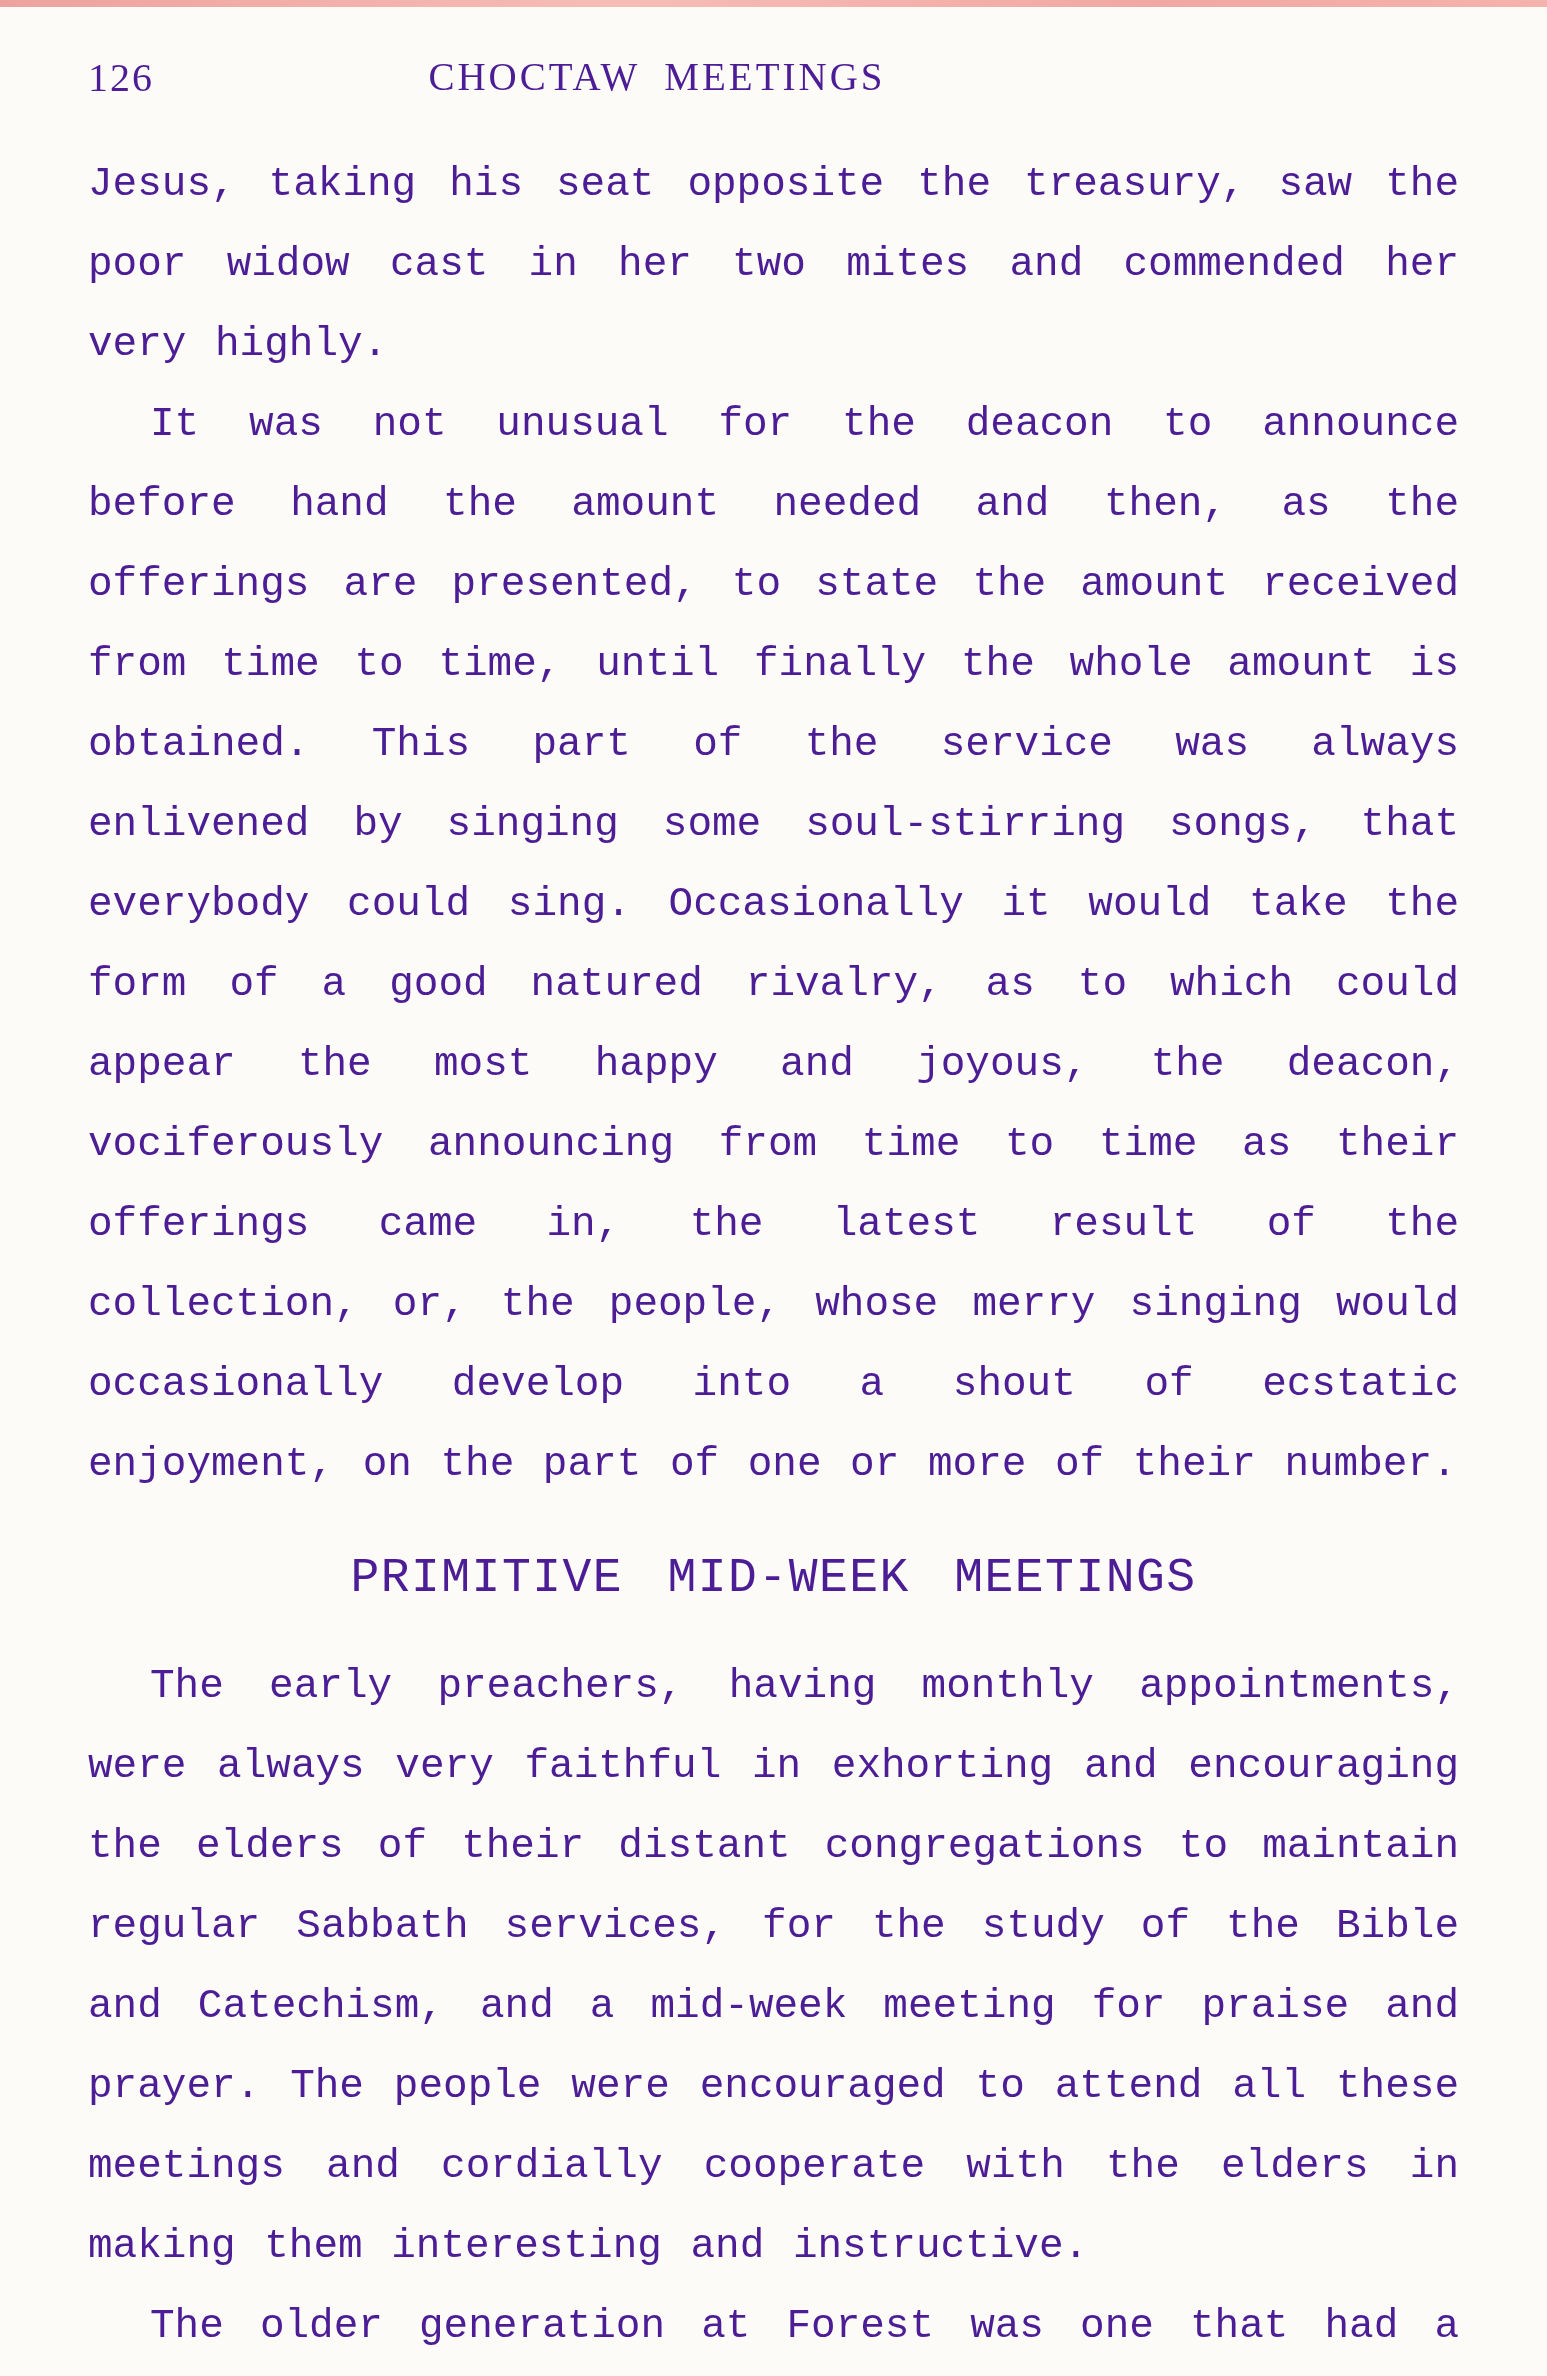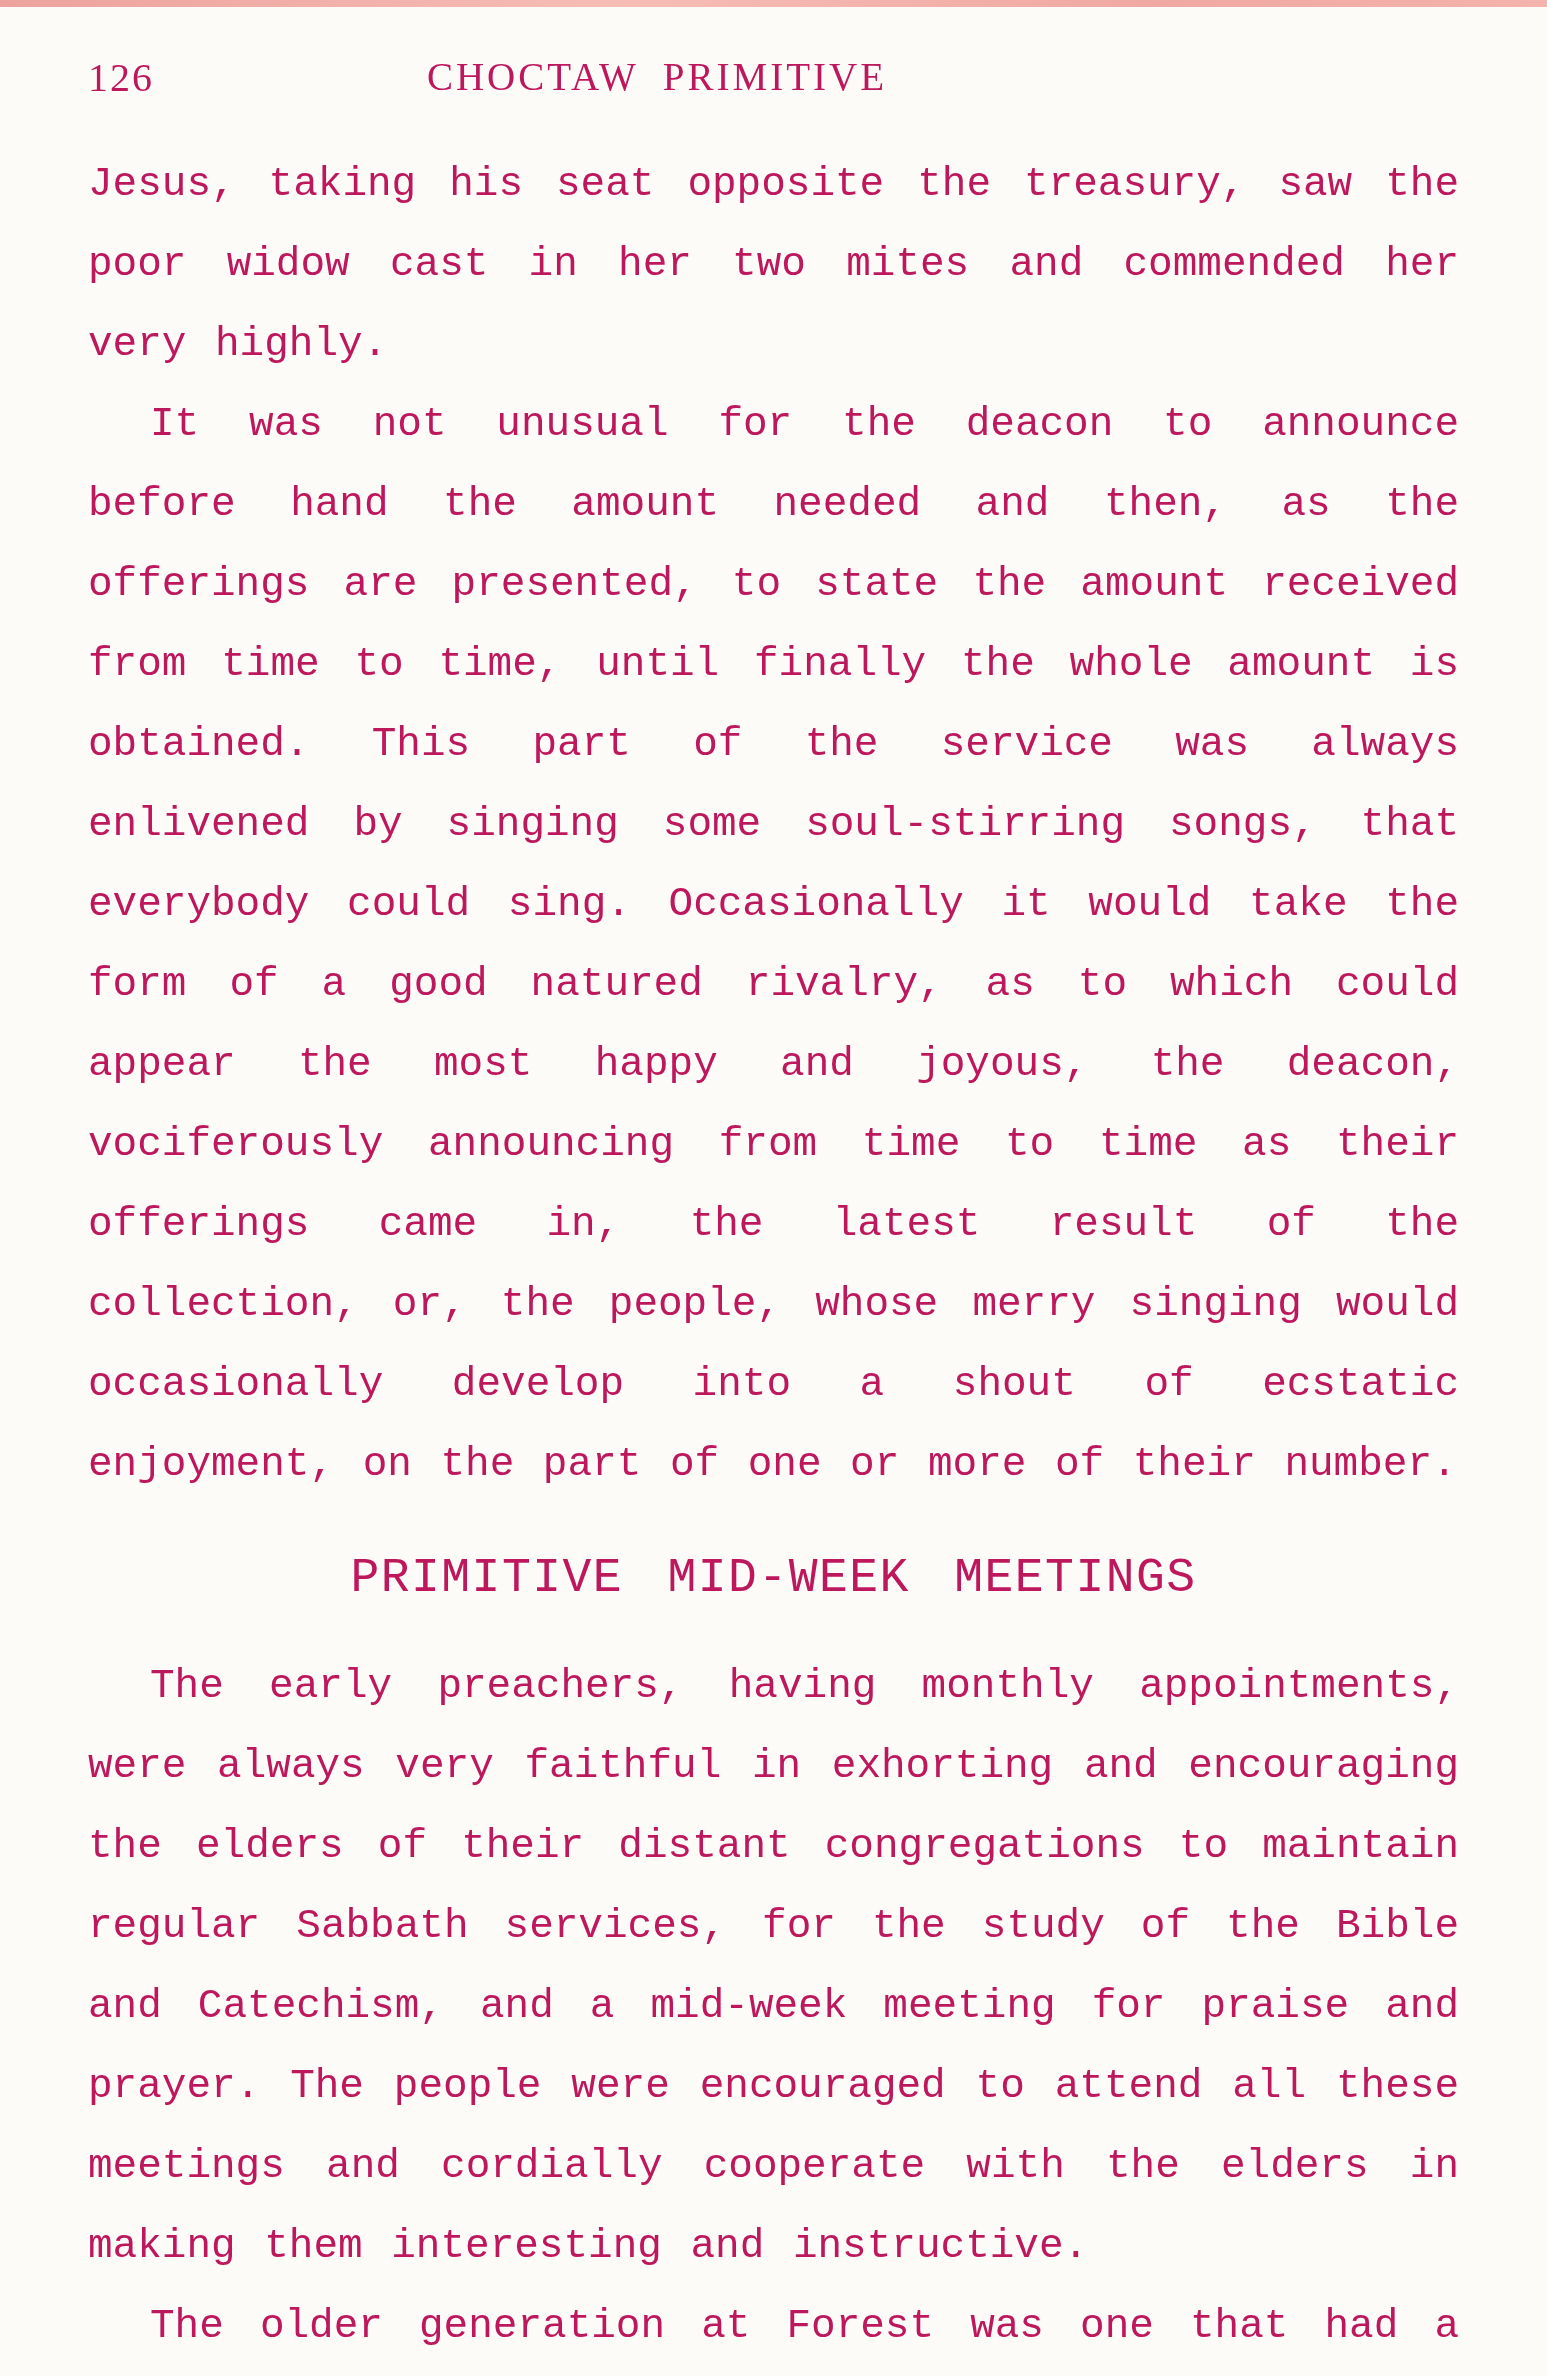--- a/index.html
+++ b/index.html
@@ -7,21 +7,21 @@
     padding: 0;
     background: #fcfbf8;
   }
   .page {
     position: relative;
     width: 1547px;
     height: 2376px;
     margin: 0 auto;
     box-sizing: border-box;
     background: #fcfbf8;
-    color: #be185d;
+    color: #4c1d95;
     font-family: "Liberation Serif", "DejaVu Serif", serif;
     padding: 54px 88px 0 88px;
     overflow: hidden;
   }
   .scan-strip {
     position: absolute;
     top: 0;
     left: 0;
     width: 100%;
     height: 7px;
@@ -75,21 +75,21 @@
 </style>
 </head>
 <body>
 
 <div class="page">
 
   <div class="scan-strip"></div>
 
   <header class="running-head">
     <span class="page-number">126</span>
-    <span class="running-title">CHOCTAW PRIMITIVE</span>
+    <span class="running-title">CHOCTAW MEETINGS</span>
   </header>
 
   <main class="body-text">
     <p class="no-indent">Jesus, taking his seat opposite the treasury, saw the poor widow cast in her two mites and commended her very highly.</p>
     <p>It was not unusual for the deacon to announce before hand the amount needed and then, as the offerings are presented, to state the amount received from time to time, until finally the whole amount is obtained. This part of the service was always enlivened by singing some soul-stirring songs, that everybody could sing. Occasionally it would take the form of a good natured rivalry, as to which could appear the most happy and joyous, the deacon, vociferously announcing from time to time as their offerings came in, the latest result of the collection, or, the people, whose merry singing would occasionally develop into a shout of ecstatic enjoyment, on the part of one or more of their number.</p>
     <h2 class="section-heading">PRIMITIVE MID-WEEK MEETINGS</h2>
     <p>The early preachers, having monthly appointments, were always very faithful in exhorting and encouraging the elders of their distant congregations to maintain regular Sabbath services, for the study of the Bible and Catechism, and a mid-week meeting for praise and prayer. The people were encouraged to attend all these meetings and cordially cooperate with the elders in making them interesting and instructive.</p>
     <p>The older generation at Forest was one that had a foretaste of slavery in their early days, but not a day of school privileges, except as the Bible was read or taught at their meetings on the Sabbath. The lack of school privileges in the neighborhood and its remote seclusion from the outside world, had the effect of leaving these colored people to continue their primitive ways and methods of doing things, to</p>
   </main>
 

